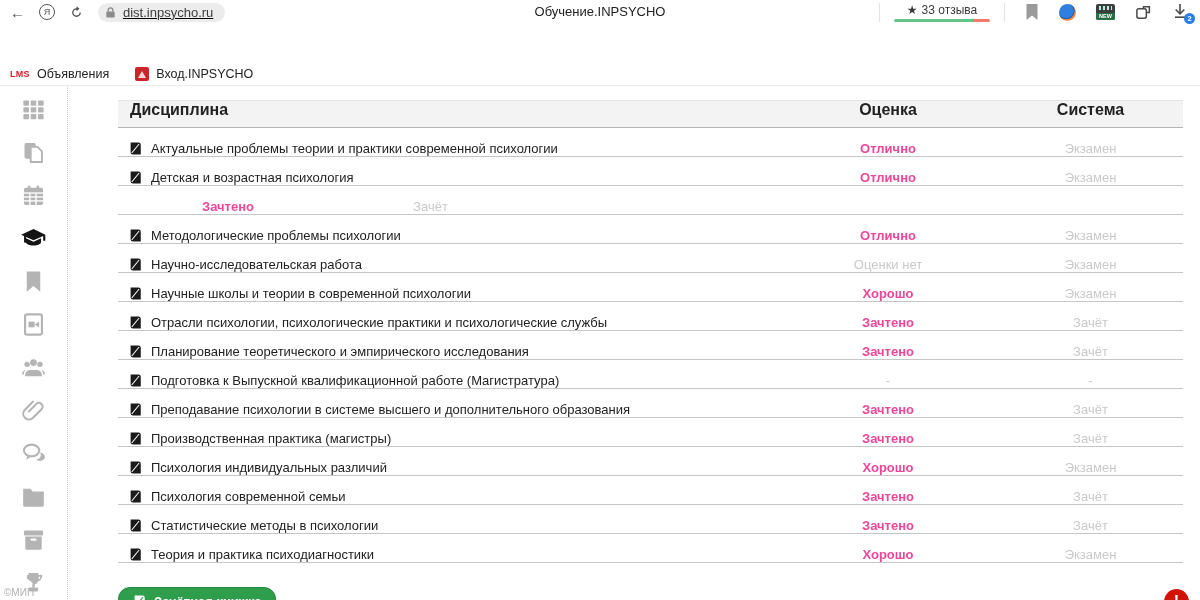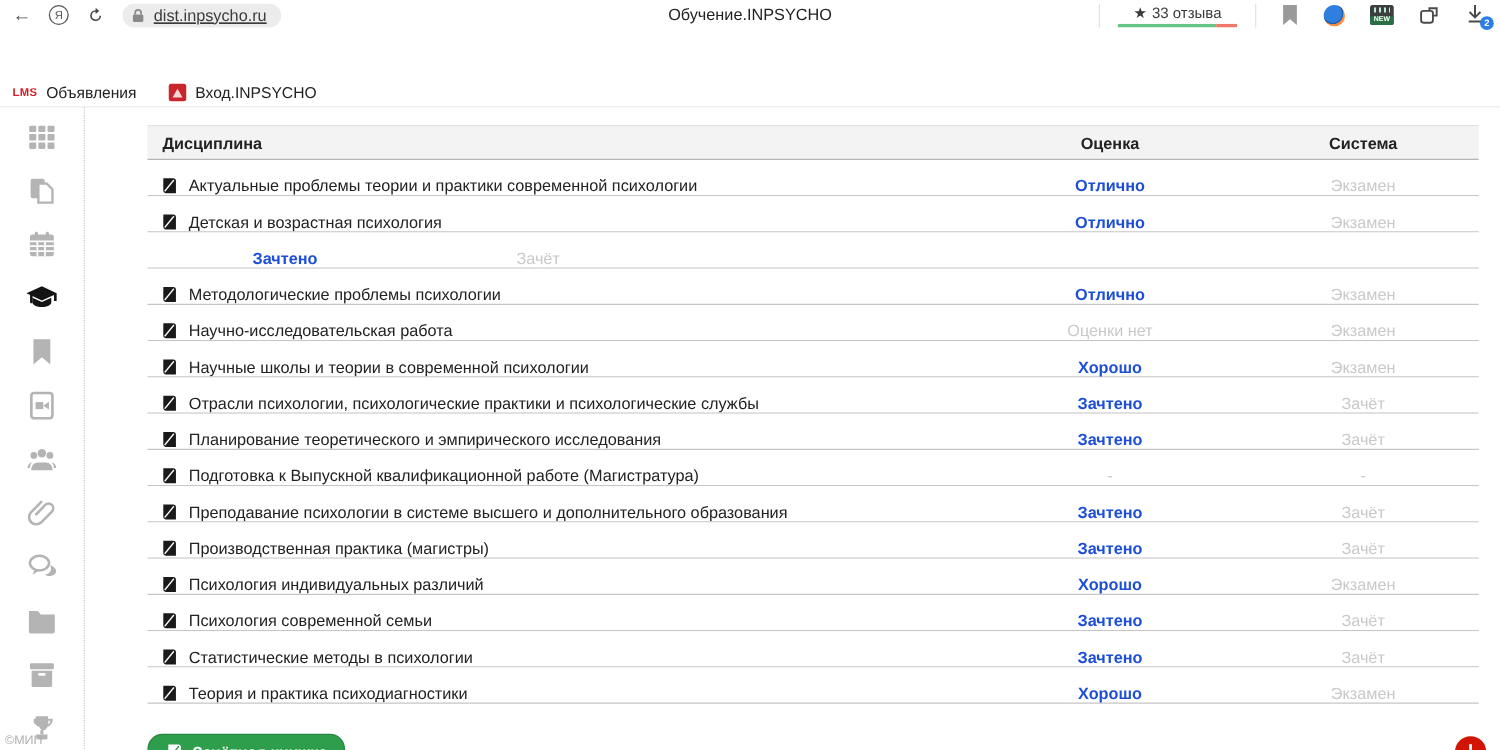--- a/index.html
+++ b/index.html
@@ -58,29 +58,29 @@
   .sidebar { width:68px; border-right:1px dotted #ccc; display:flex; flex-direction:column;
     align-items:center; padding-top:10px; gap:16px; }
   .sb-item { width:27px; height:27px; color:#b4b4b4; cursor:pointer; display:flex;
     align-items:center; justify-content:center; }
   .sb-item.active { color:#141414; }
   .sb-item svg { width:27px; height:27px; }
   .copyright { position:absolute; left:4px; bottom:2px; font-size:10px; color:#b0b0b0;text-align:center; }
 
   .content { flex:1; padding:14px 17px 0 50px; }
   .table { width:1065px; }
-  .t-head { display:flex; align-items:center; height:28px; background:#f3f3f3;
+  .t-head { display:flex; align-items:flex-start; height:28px; background:#f3f3f3;
     border-top:1px solid #e3e3e3; border-bottom:1px solid #b5b5b5;
-    font-size:13px; font-weight:bold; color:#222; }
+    font-size:16px; font-weight:bold; color:#222; }
   .t-row { display:flex; align-items:flex-end; height:29px; border-bottom:1px solid #c6c6c6;
     font-size:13px; color:#222; cursor:pointer; background:#fff; }
   .c-disc { flex:0 0 660px; display:flex; align-items:center; gap:8px; padding-left:10px;
     white-space:nowrap; overflow:hidden; }
   .t-head .c-disc { padding-left:12px; }
-  .c-grade { flex:0 0 220px; text-align:center; font-weight:bold; color:#1d4ed8; }
+  .c-grade { flex:0 0 220px; text-align:center; font-weight:bold; color:#ec4899; }
   .c-sys { flex:0 0 185px; text-align:center; color:#c9c9c9; }
   .t-head .c-grade, .t-head .c-sys { font-weight:bold; color:#222; }
   .muted { color:#c9c9c9 !important; font-weight:normal !important; }
   .book-ico { width:15px; height:15px; flex:0 0 15px; }
 
   .foot-row { width:1065px; display:flex; align-items:center; margin-top:24px; }
   .gradebook-btn { display:flex; align-items:center; gap:7px; background:#2f9e4c;
     border:1px solid #27893f; color:#fff; font-weight:bold; font-size:13px;
     padding:6px 13px; border-radius:12px; cursor:pointer; box-shadow:0 1px 2px rgba(0,0,0,.15); }
   .gradebook-btn svg { width:15px; height:15px; }

